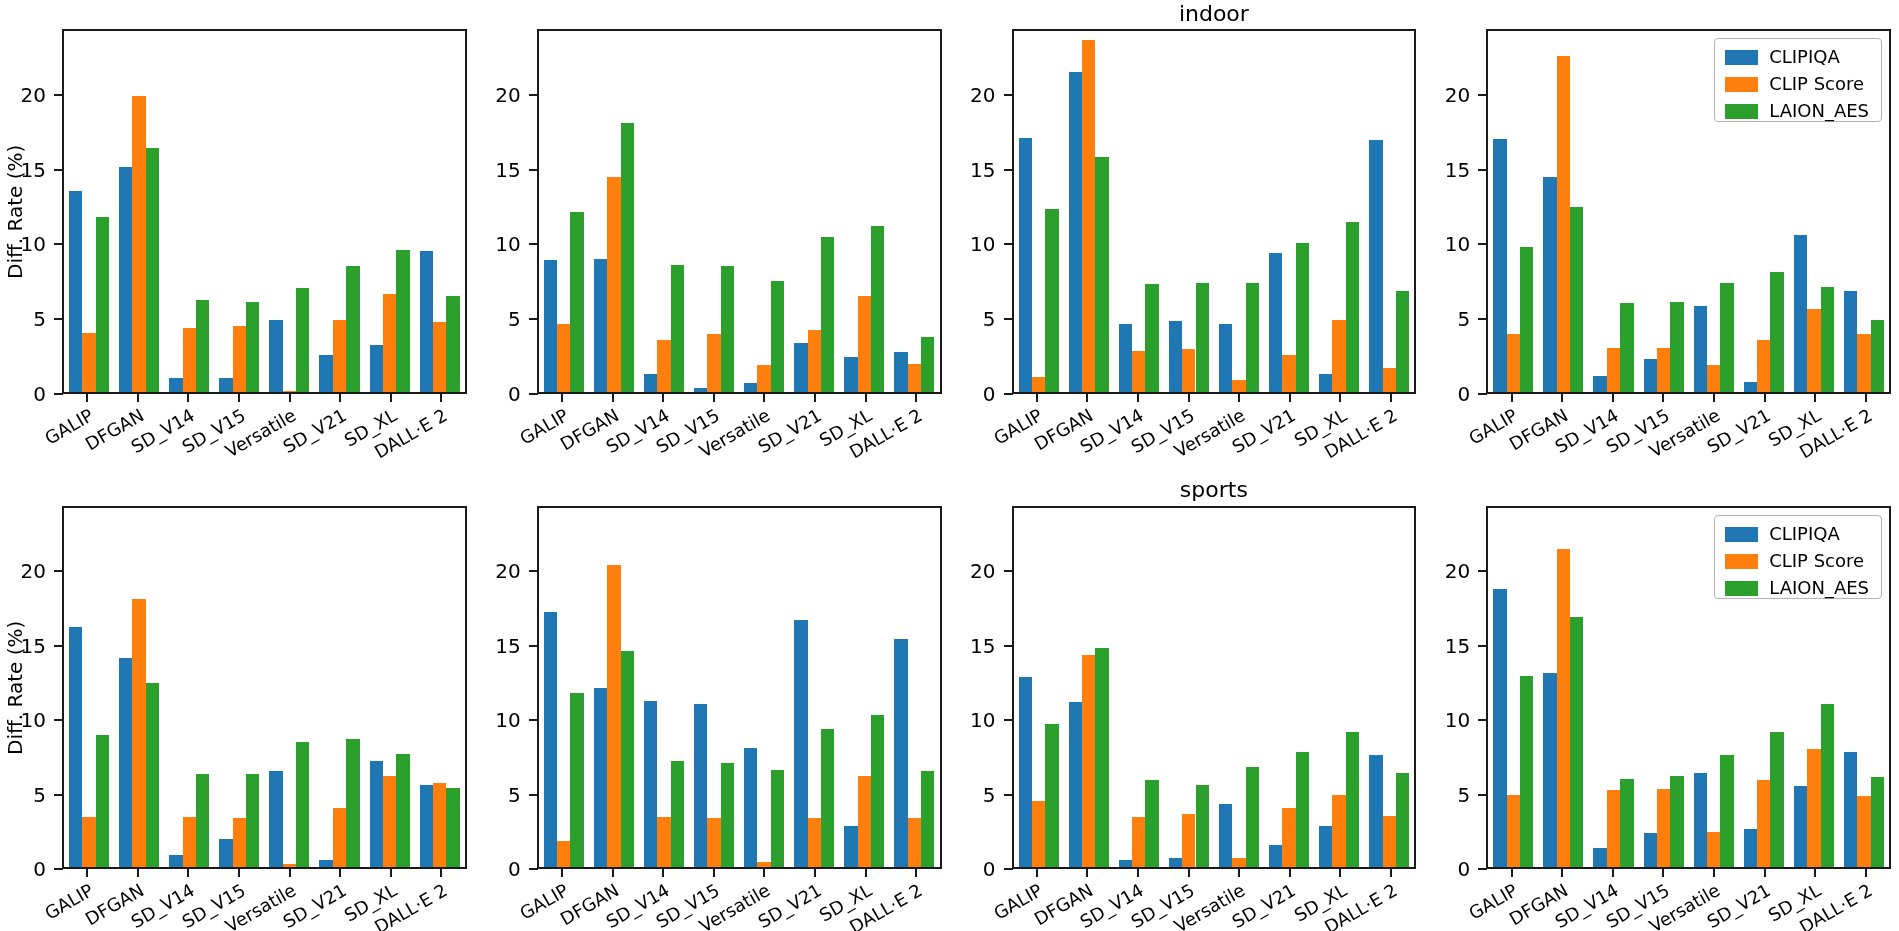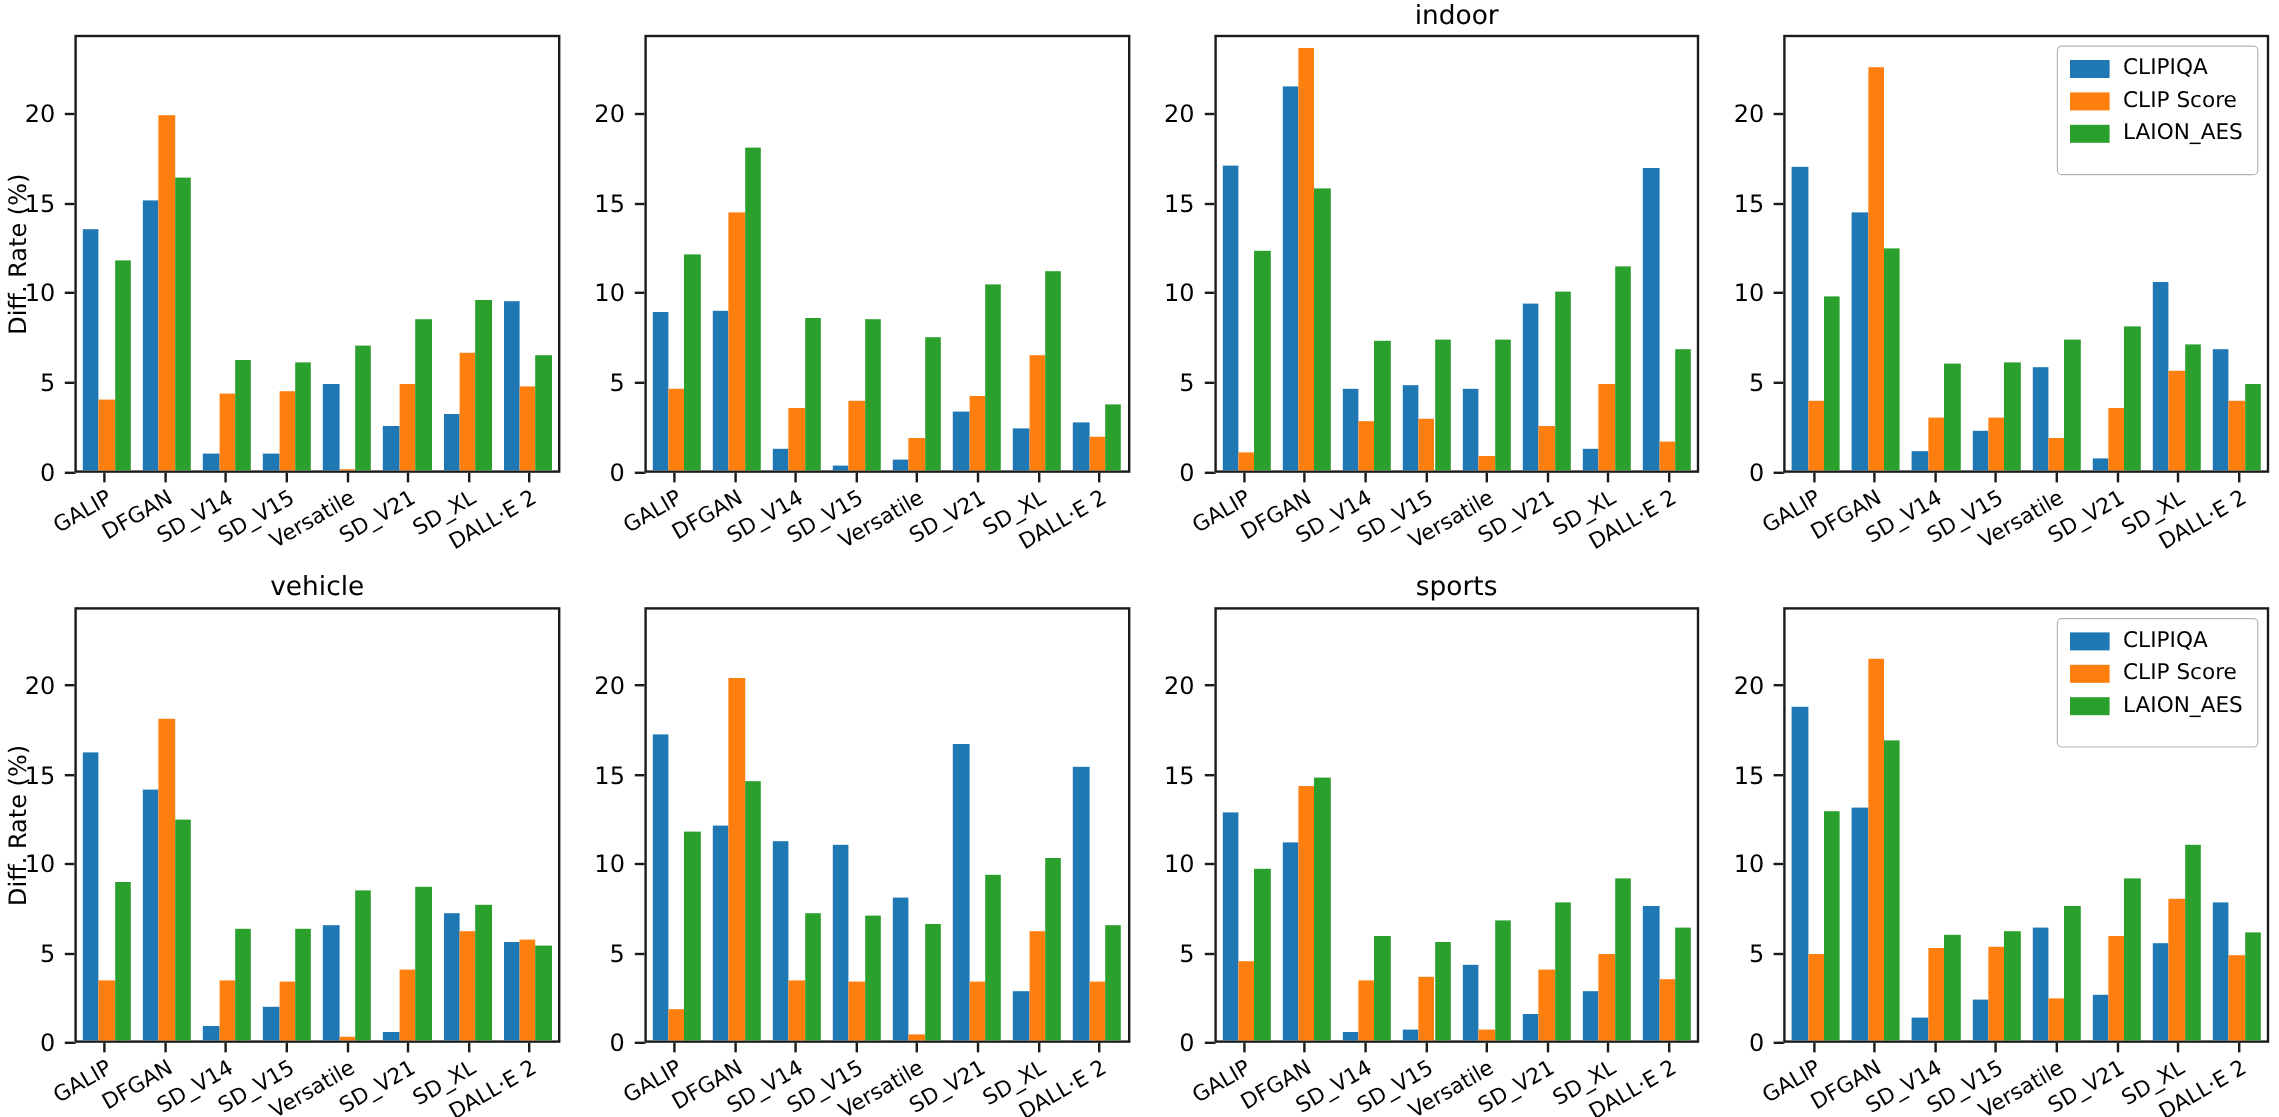--- a/index.html
+++ b/index.html
@@ -50,21 +50,21 @@
   .r1 .xarea { top:403px; }
   .xtick { position:absolute; top:0; width:2px; height:8px; background:#1a1a1a; transform:translateX(-50%); }
   .xlab {
     position:absolute; top:12px; white-space:nowrap;
     font-size:18px; line-height:18px;
     transform:rotate(-30deg); transform-origin:100% 0%;
   }
   .legend {
     position:absolute; top:7px; right:7px;
     background:#fff; border:1.5px solid #b4b4b4; border-radius:4px;
-    padding:8px 12px 24px 10px;
+    padding:8px 12px 0 10px;
     display:flex; flex-direction:column; gap:7px; z-index:5;
   }
   .lrow { display:flex; align-items:center; gap:11px; }
   .lswatch { width:33px; height:15px; flex:0 0 auto; }
   .ltext { font-size:18px; line-height:20px; white-space:nowrap; }
 </style>
 </head>
 <body>
 
 <div id="figure">
@@ -315,21 +315,20 @@
         <div class="xtick" style="left: 68.75%;"></div>
         <div class="xlab" style="right: 31.25%;">SD_V21</div>
         <div class="xtick" style="left: 81.25%;"></div>
         <div class="xlab" style="right: 18.75%;">SD_XL</div>
         <div class="xtick" style="left: 93.75%;"></div>
         <div class="xlab" style="right: 6.25%;">DALL·E 2</div>
       </div>
   </div>
 
   <div class="cell r1">
-    <div class="title">vehicle</div>
     <div class="ylabelv">Diff. Rate (%)</div>
     <div class="yaxis">
         <div class="ytick" style="bottom: calc(0% - 1px);"></div>
         <div class="ylab" style="bottom: 0%;">0</div>
         <div class="ytick" style="bottom: calc(20.4918% - 1px);"></div>
         <div class="ylab" style="bottom: 20.4918%;">5</div>
         <div class="ytick" style="bottom: calc(40.9836% - 1px);"></div>
         <div class="ylab" style="bottom: 40.9836%;">10</div>
         <div class="ytick" style="bottom: calc(61.4754% - 1px);"></div>
         <div class="ylab" style="bottom: 61.4754%;">15</div>

